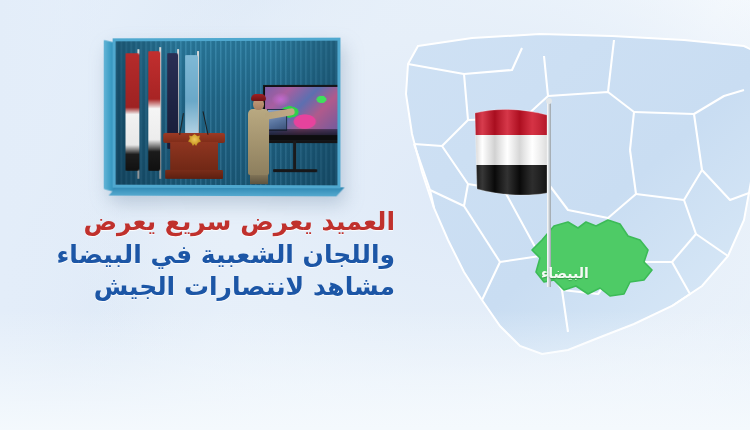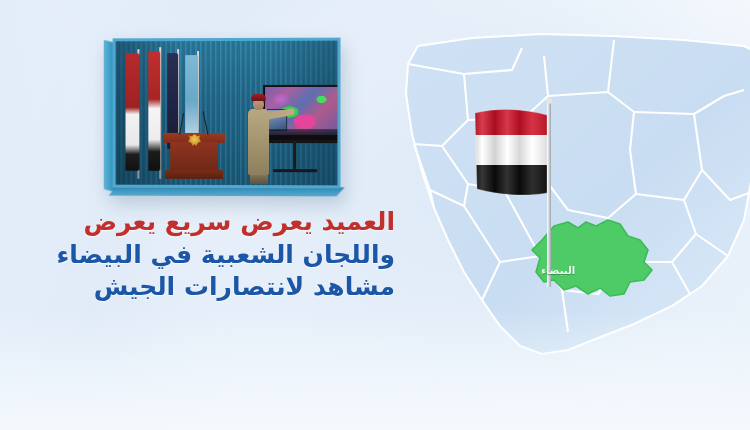--- a/index.html
+++ b/index.html
@@ -27,21 +27,21 @@
   .map-wrap{position:absolute;left:372px;top:-6px;width:392px;height:400px;}
   .map-wrap svg{display:block;width:100%;height:100%;}
 
   
   .flag-wrap{position:absolute;left:455px;top:95px;width:150px;height:200px;}
   .flag-wrap svg{display:block;width:100%;height:100%;}
 
   
   .prov-label{
     position:absolute;left:541px;top:265px;
-    font-size:10px;font-weight:bold;color:#f4fbf4;
+    font-size:14px;font-weight:bold;color:#f4fbf4;
     letter-spacing:.2px;direction:rtl;
     text-shadow:0 1px 1px rgba(26,104,46,.55);
     white-space:nowrap;
   }
 
   
   .photo-block{
     position:absolute;left:112px;top:38px;width:228px;height:150px;
     transform:perspective(900px) rotateY(-2.2deg);
     filter:drop-shadow(4px 8px 9px rgba(90,120,150,.30));

